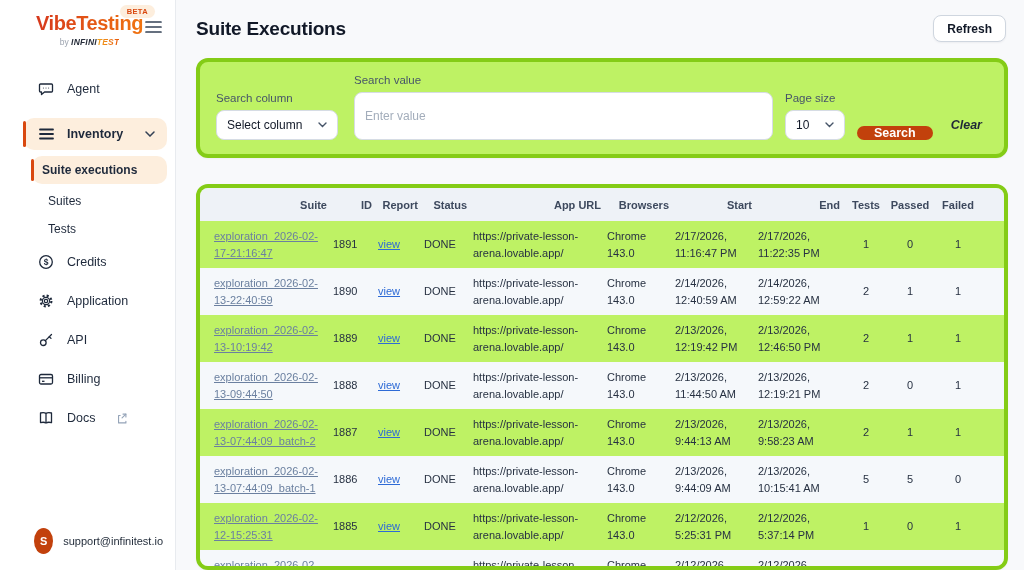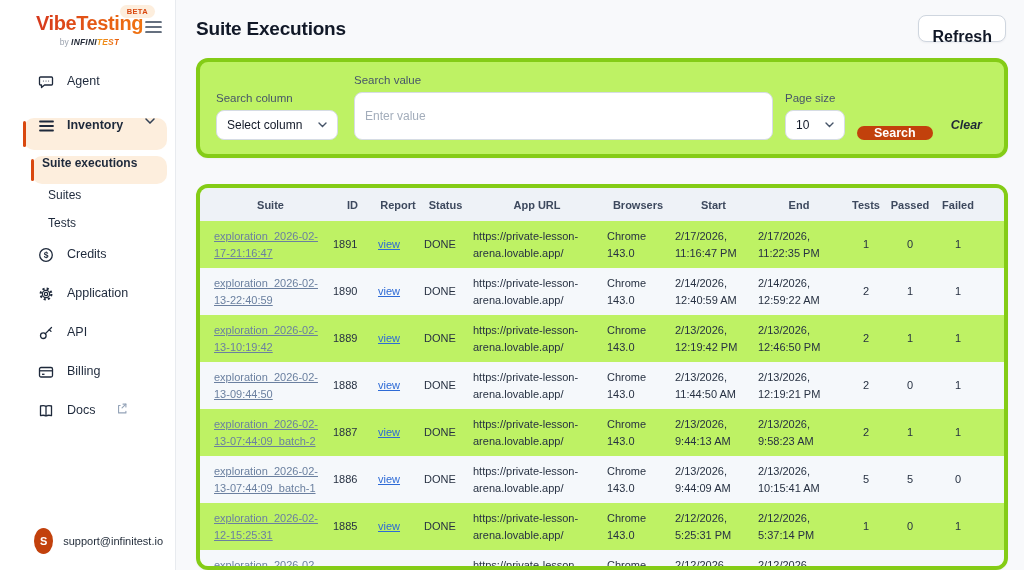--- a/index.html
+++ b/index.html
@@ -26,21 +26,21 @@
     position:absolute; top:-7px; right:-12px;
     background:#fdeedd; color:#d9480f; font-size:7.5px; font-weight:700;
     letter-spacing:.4px; padding:2px 7px; border-radius:8px;
   }
   .byline { font-size:8.5px; color:#9ca3af; text-align:center; margin-top:2px; }
   .byline b { font-style:italic; font-weight:800; color:#272d3a; letter-spacing:.2px; }
   .byline b.orange { background:linear-gradient(90deg,#f2a51f,#e8590c); -webkit-background-clip:text; background-clip:text; color:transparent; }
   .collapse-btn { background:none; border:none; cursor:pointer; margin-top:6px; padding:2px; }
   .nav { padding-top:26px; display:flex; flex-direction:column; }
   .nav-item {
-    display:flex; gap:13px;
+    display:flex; align-items:center; gap:13px;
     height:30px; padding-left:22px; margin:1px 0;
     font-size:12.5px; color:#1e293b; cursor:pointer; position:relative;
   }
   .nav-item .icon { width:16px; height:16px; display:flex; align-items:center; justify-content:center; }
   .nav-item.agent { margin-bottom:10px; }
   .nav-item.pill {
     margin:4px 8px; background:#fdeedd; border-radius:10px;
     height:32px; padding-left:14px; padding-right:12px; font-weight:600;
   }
   .nav-item.pill .chevron { margin-left:auto; }
@@ -65,22 +65,22 @@
     color:#fff; font-size:11px; font-weight:700;
     display:flex; align-items:center; justify-content:center;
   }
   .user-email { font-size:11px; color:#1f2937; }
 
   
   .main { flex:1; display:flex; flex-direction:column; overflow:hidden; }
   .main-header { display:flex; justify-content:space-between; align-items:center; padding:15px 18px 8px 20px; }
   .page-title { font-size:19px; font-weight:800; color:#111827; letter-spacing:-0.2px; }
   .refresh-btn {
-    height:27px; padding:12px 13px; background:#fff; border:1px solid #cfd6df;
-    border-radius:8px; font-size:16px; font-weight:600; color:#111827;
+    height:27px; padding:4px 13px; background:#fff; border:1px solid #cfd6df;
+    border-radius:8px; font-size:12px; font-weight:600; color:#111827;
     font-family:inherit; cursor:pointer; box-shadow:0 1px 2px rgba(16,24,40,.05);
   }
   .card {
     background:#bef264; border:4px solid #84cc16; border-radius:12px;
     box-shadow:0 1px 2px rgba(16,24,40,.04);
   }
   .filter-card {
     margin:8px 16px 0 20px; padding:12px 16px 14px;
     display:flex; gap:16px; align-items:flex-end;
   }
@@ -109,21 +109,21 @@
   .filter-right { display:flex; align-items:flex-end; gap:12px; margin-left:-4px; }
 
   .table-card { margin:26px 16px 0 20px; overflow:hidden; }
   table { width:100%; border-collapse:collapse; table-layout:fixed; }
   col.c-suite{width:133px} col.c-id{width:45px} col.c-report{width:46px}
   col.c-status{width:49px} col.c-url{width:134px} col.c-browsers{width:68px}
   col.c-start{width:83px} col.c-end{width:88px} col.c-tests{width:40px}
   col.c-passed{width:48px} col.c-failed{width:48px} col.c-spacer{width:28px}
   thead th {
     background:#eef2f7; height:33px; font-size:11px; font-weight:700;
-    color:#3d495e; text-align:center; padding:0 6px 0 0;
+    color:#3d495e; text-align:right; padding:0 6px 0 0;
   }
   thead th:first-child { padding-left:14px; }
   thead th.num, tbody td.num { text-align:center; padding-right:0; }
   tbody td {
     font-size:11px; color:#273142; padding:7px 8px 7px 0;
     vertical-align:middle; line-height:1.5; overflow-wrap:break-word;
   }
   tbody td:first-child { padding-left:14px; }
   tbody tr:nth-child(even) { background:#f5f8fb; }
   a.suite-link { color:#6b80a0; text-decoration:underline; }

